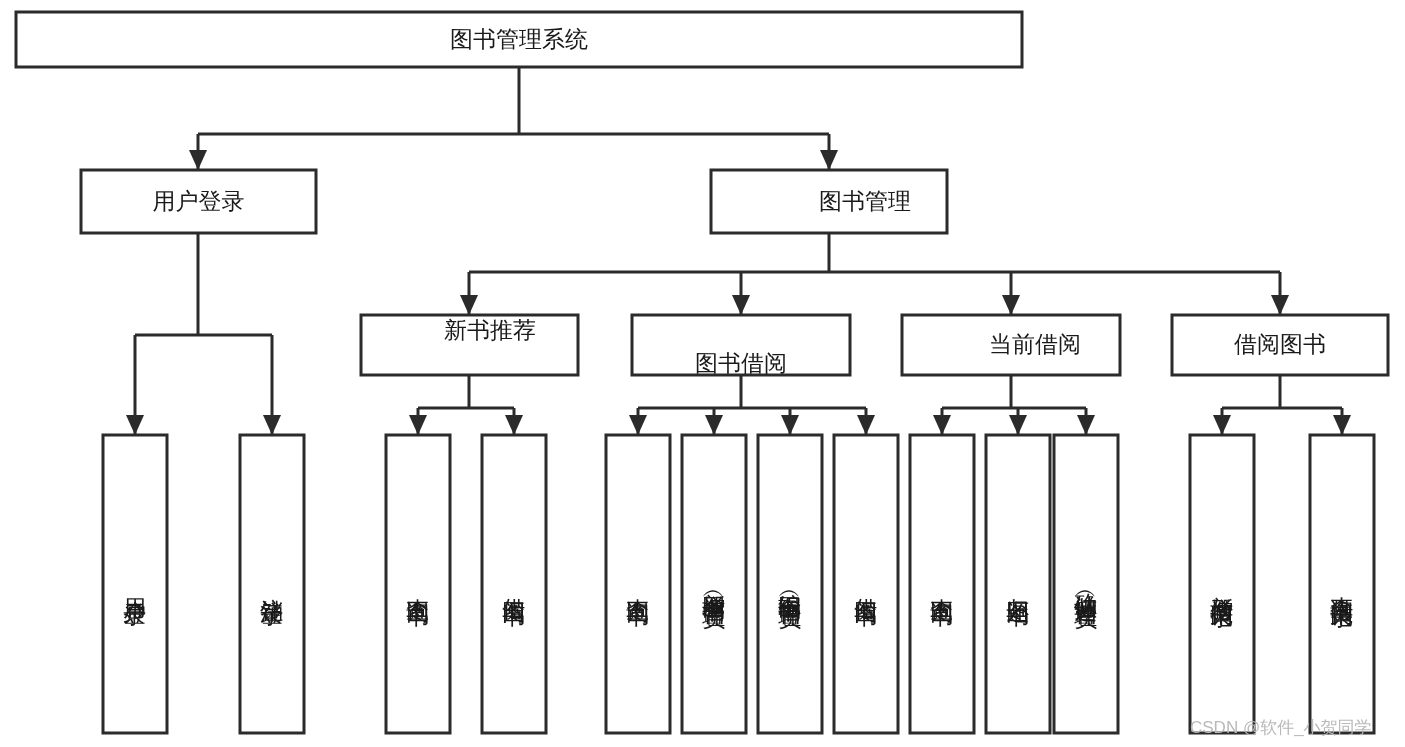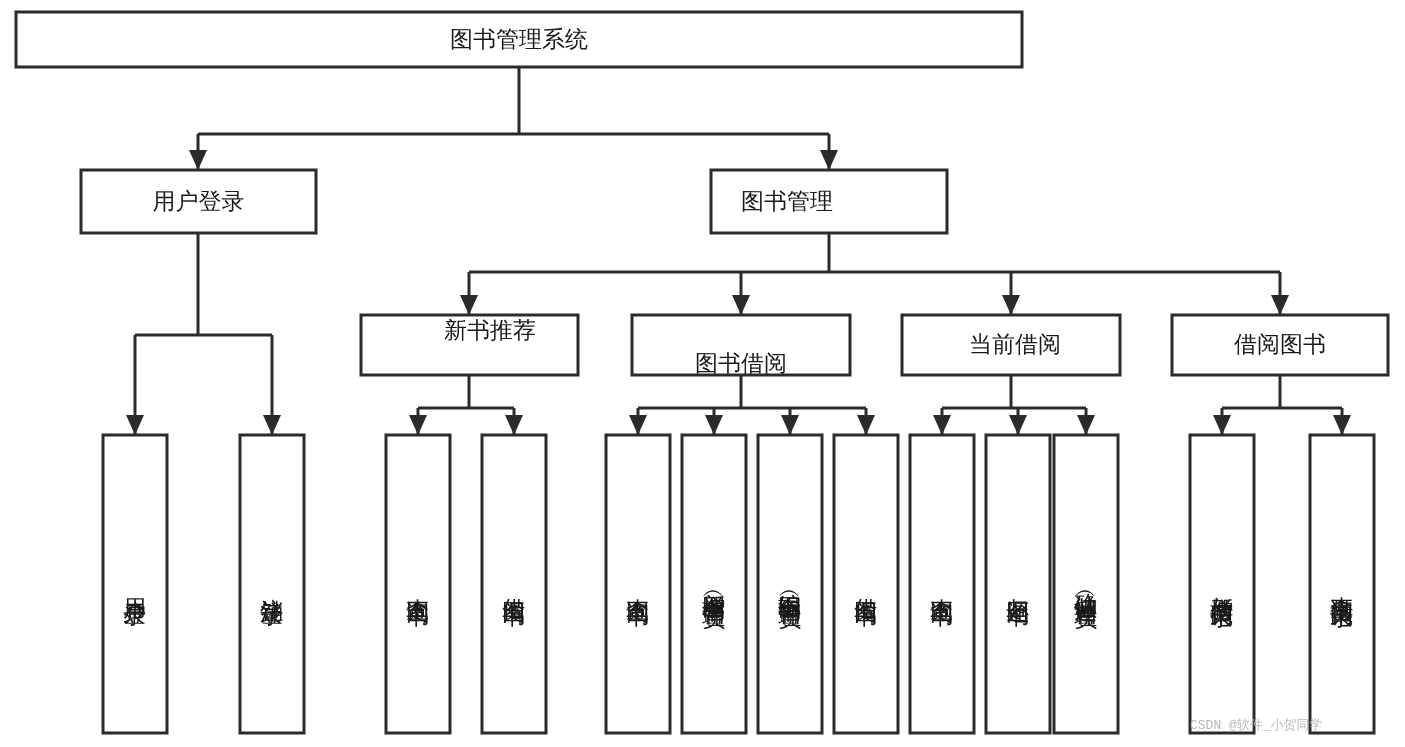--- a/index.html
+++ b/index.html
@@ -61,22 +61,22 @@
   .node-label.vertical {
     writing-mode: vertical-rl;
     text-orientation: upright;
     font-size: 23px;
     letter-spacing: 2px;
     line-height: 1.15;
   }
   .watermark {
     position: absolute;
     color: #b9b9b9;
-    font-size: 13px;
-    font-family: Liberation Mono, monospace;
+    font-size: 17px;
+    font-family: Liberation Sans, sans-serif;
     white-space: nowrap;
     pointer-events: none;
   }
 </style>
 </head>
 <body>
 
 <div id="diagram-root">
 
   <svg id="diagram-svg" viewBox="0 0 1405 747" xmlns="http://www.w3.org/2000/svg">
@@ -154,24 +154,24 @@
         <rect x="986" y="435" width="64" height="298" class="node-box"></rect>
         <rect x="1054" y="435" width="64" height="298" class="node-box"></rect>
         <rect x="1190" y="435" width="64" height="298" class="node-box"></rect>
         <rect x="1310" y="435" width="64" height="298" class="node-box"></rect>
       </g>
   </svg>
 
   <div id="label-layer">
       <div class="node-label horizontal" style="left: 16px; top: 12px; width: 1006px; height: 55px; border-radius: 26px;">图书管理系统</div>
       <div class="node-label horizontal" style="left: 81px; top: 170px; width: 235px; height: 63px;">用户登录</div>
-      <div class="node-label horizontal" style="left: 669px; top: 170px; width: 236px; height: 63px;">图书管理</div>
+      <div class="node-label horizontal" style="left: 747px; top: 170px; width: 236px; height: 63px;">图书管理</div>
       <div class="node-label horizontal" style="left: 361px; top: 301px; width: 258px; height: 60px;">新书推荐</div>
       <div class="node-label horizontal" style="left: 632px; top: 315px; width: 218px; height: 60px; margin-top: 19px;">图书借阅</div>
-      <div class="node-label horizontal" style="left: 906px; top: 315px; width: 218px; height: 60px;">当前借阅</div>
+      <div class="node-label horizontal" style="left: 926px; top: 315px; width: 218px; height: 60px;">当前借阅</div>
       <div class="node-label horizontal" style="left: 1172px; top: 315px; width: 216px; height: 60px;">借阅图书</div>
       <div class="node-label vertical" style="left: 103px; top: 435px; width: 64px; height: 298px;">用户登录</div>
       <div class="node-label vertical" style="left: 240px; top: 435px; width: 64px; height: 298px;">注销登录</div>
       <div class="node-label vertical" style="left: 386px; top: 435px; width: 64px; height: 298px;">查询图书</div>
       <div class="node-label vertical" style="left: 482px; top: 435px; width: 64px; height: 298px;">借阅图书</div>
       <div class="node-label vertical" style="left: 606px; top: 435px; width: 64px; height: 298px;">查询图书</div>
       <div class="node-label vertical" style="left: 682px; top: 435px; width: 64px; height: 298px;">新增图书（管理员）</div>
       <div class="node-label vertical" style="left: 758px; top: 435px; width: 64px; height: 298px;">编辑图书（管理员）</div>
       <div class="node-label vertical" style="left: 834px; top: 435px; width: 64px; height: 298px;">借阅图书</div>
       <div class="node-label vertical" style="left: 910px; top: 435px; width: 64px; height: 298px;">查询图书</div>

